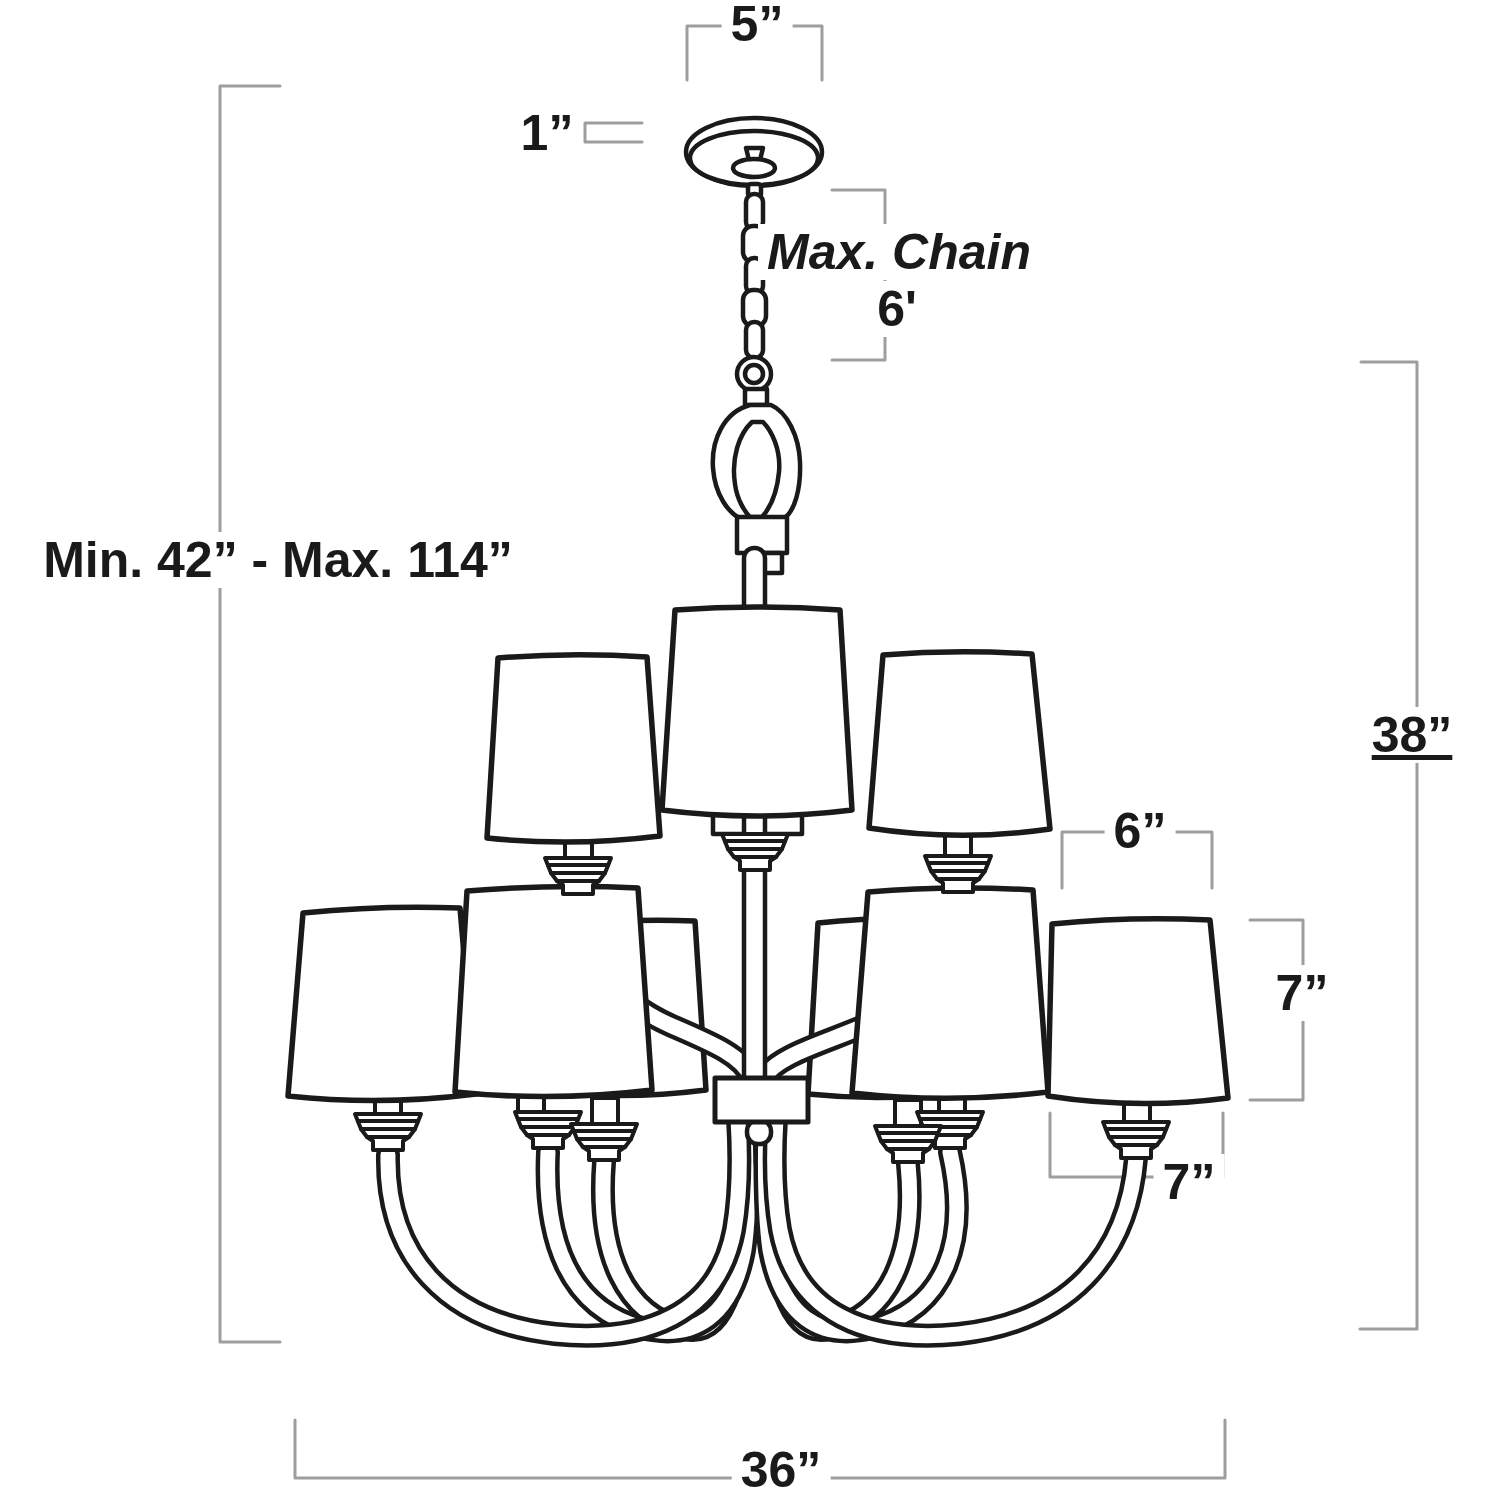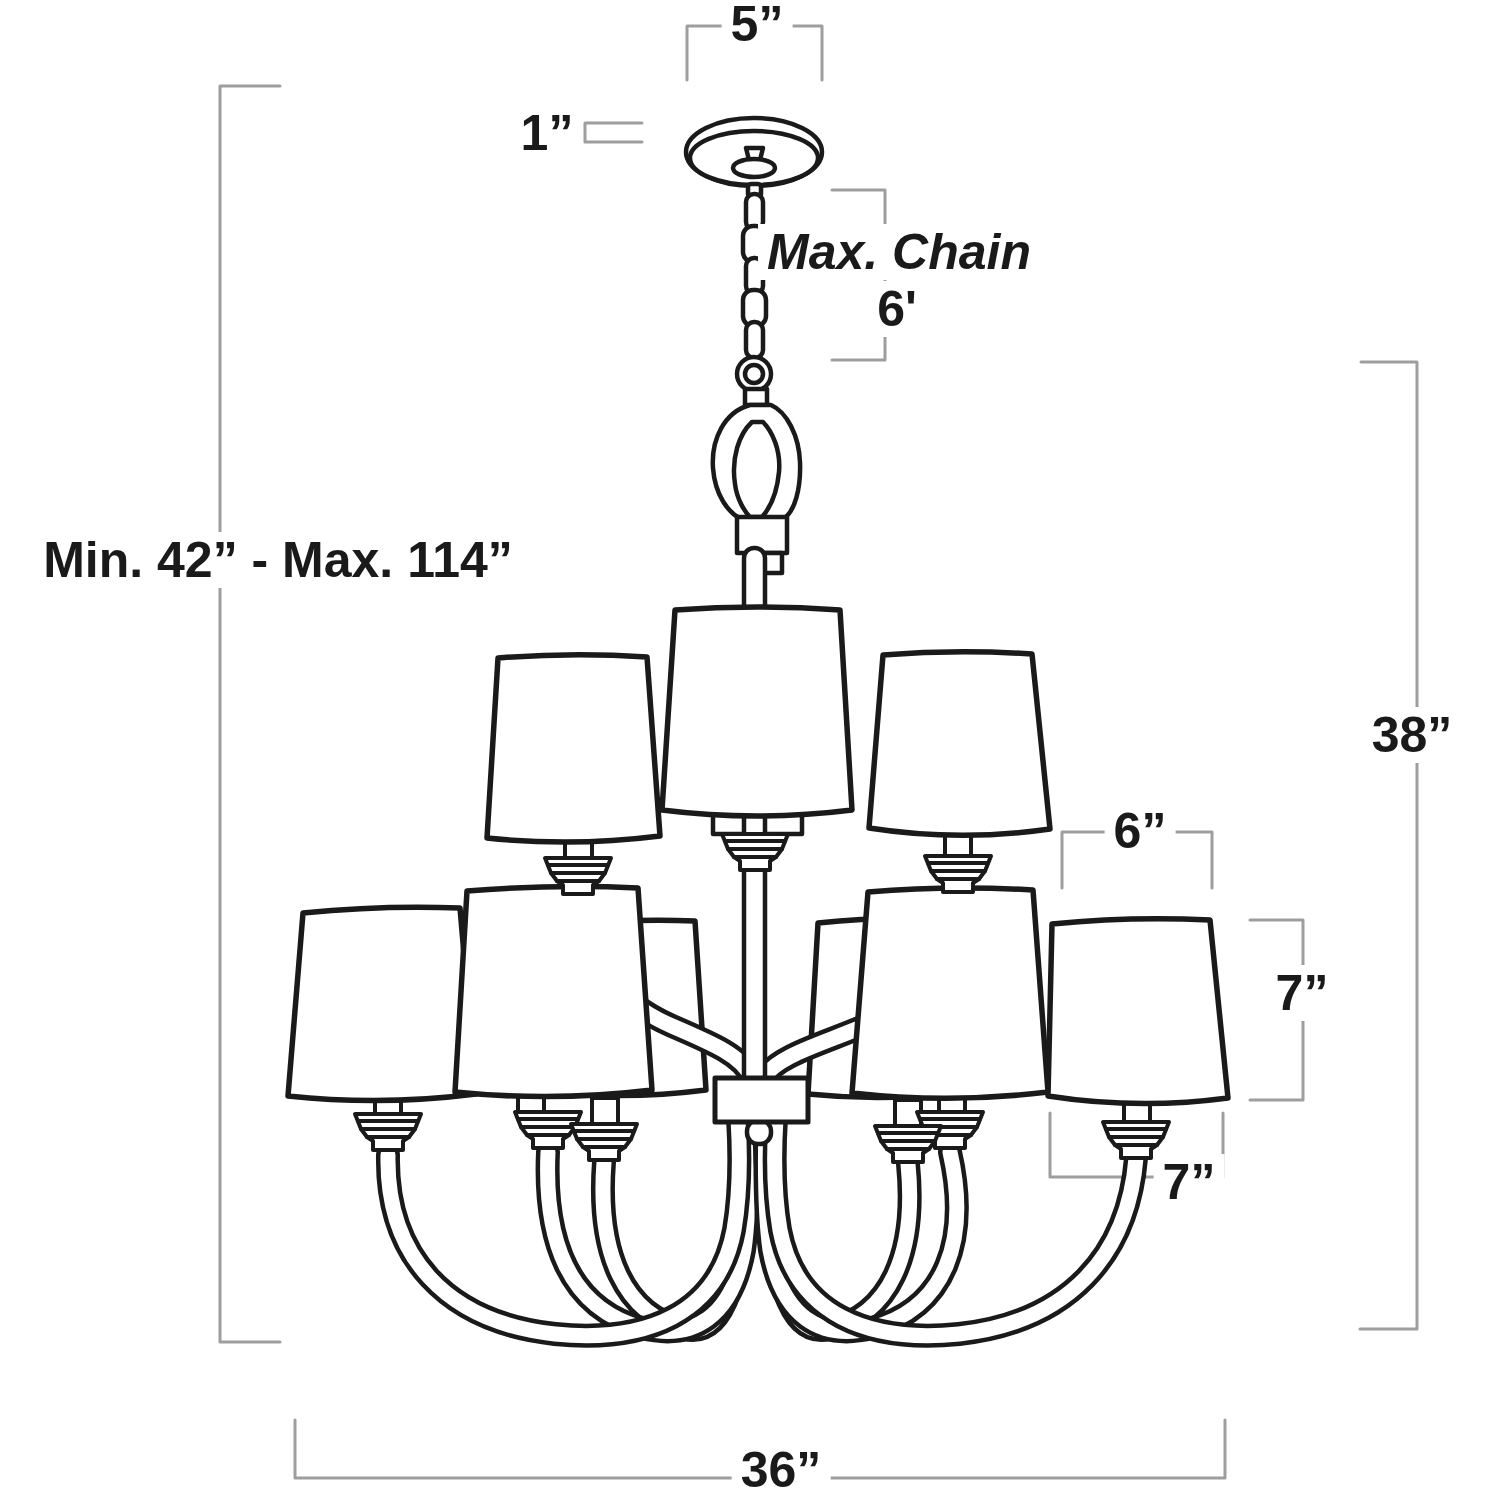--- a/index.html
+++ b/index.html
@@ -155,19 +155,19 @@
       <path d="M883,655 Q957,649 1032,654 L1050,829 Q959,842 869,828 Z"></path>
       <path d="M675,610 Q757,604 840,610 L852,810 Q757,822 662,810 Z"></path>
     </g>
   </svg>
 
   <div class="dim-label" style="left:757px;top:24px;">5”</div>
   <div class="dim-label" style="left:547px;top:133px;">1”</div>
   <div class="dim-label" style="left:899px;top:252px;font-style:italic;">Max. Chain</div>
   <div class="dim-label" style="left:897px;top:309px;">6'</div>
   <div class="dim-label" style="left:262px;top:560px;margin-left:16px;">Min. 42” - Max. 114”</div>
-  <div class="dim-label" style="left:1412px;top:735px;">38”</div>
+  <div class="dim-label" style="left:1412px;top:735px;text-decoration:underline;">38”</div>
   <div class="dim-label" style="left:1140px;top:831px;">6”</div>
   <div class="dim-label" style="left:1302px;top:993px;">7”</div>
   <div class="dim-label" style="left:1189px;top:1182px;">7”</div>
   <div class="dim-label" style="left:781px;top:1470px;">36”</div>
 
 </div>
 
 </body></html>

